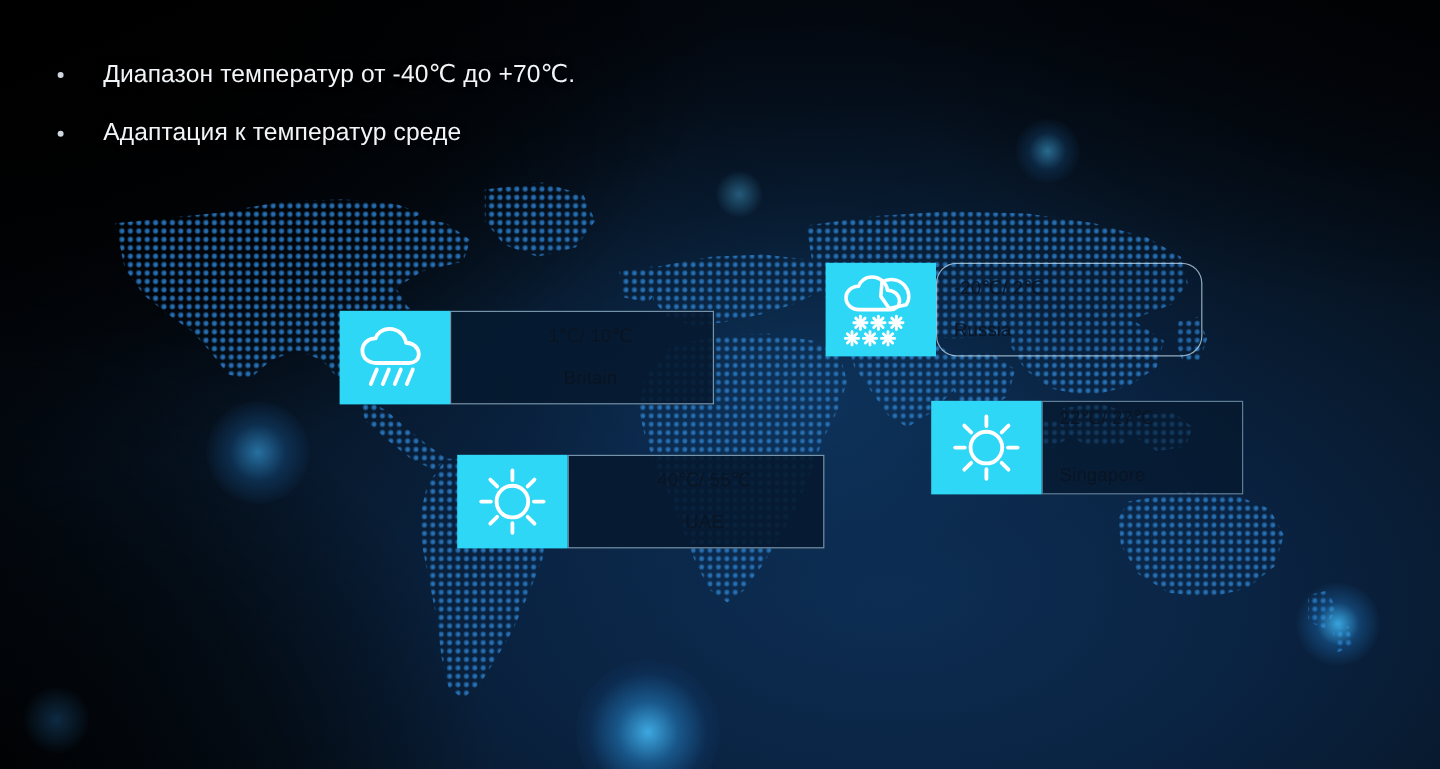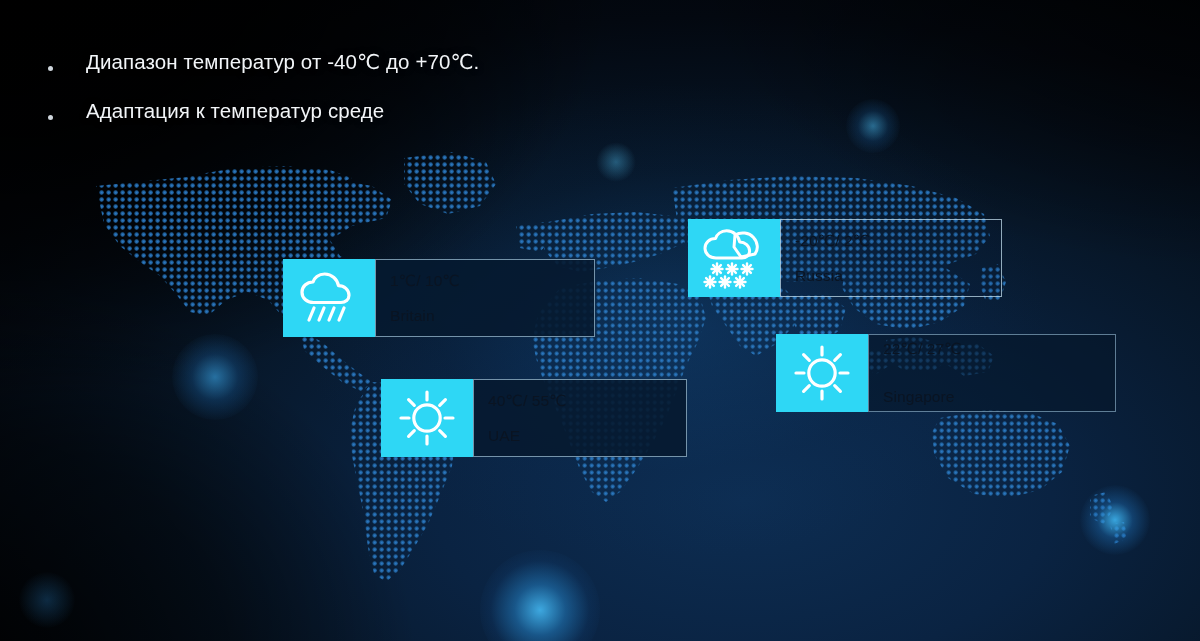--- a/index.html
+++ b/index.html
@@ -46,21 +46,21 @@
     background:radial-gradient(circle, rgba(60,176,235,.92) 0%, rgba(30,110,180,.42) 36%, rgba(0,0,0,0) 72%); }
   .glow.g4 { left:873px; top:126px; width:54px; height:54px; transform:translate(-50%,-50%);
     background:radial-gradient(circle, rgba(70,180,236,.55) 0%, rgba(28,100,165,.24) 40%, rgba(0,0,0,0) 74%); }
   .glow.g5 { left:616px; top:162px; width:40px; height:40px; transform:translate(-50%,-50%);
     background:radial-gradient(circle, rgba(80,190,240,.40) 0%, rgba(0,0,0,0) 70%); }
   .glow.g6 { left:47px; top:600px; width:56px; height:56px; transform:translate(-50%,-50%);
     background:radial-gradient(circle, rgba(40,130,200,.30) 0%, rgba(0,0,0,0) 72%); }
 
   
   #bullets { position:absolute; left:48px; top:48px; width:640px; }
-  .bullet-row { display:flex; align-items:center; margin-bottom:21px; }
+  .bullet-row { display:flex; align-items:flex-start; margin-bottom:21px; }
   .bullet-dot {
     width:5px; height:5px; border-radius:50%; background:#cfd6dd;
     margin-top:12px; margin-right:33px; flex:none;
   }
   .bullet-text {
     color:#f2f5f8; font-size:20.5px; line-height:28px; letter-spacing:.1px;
     white-space:nowrap;
     text-shadow:0 0 6px rgba(0,0,0,.8);
   }
 
@@ -69,21 +69,21 @@
   #map svg { display:block; }
 
   
   .card { position:absolute; }
   .card .panel {
     position:absolute; top:0; height:78px;
     border:1px solid rgba(186,222,243,.62);
     display:flex; flex-direction:column; justify-content:center;
     padding-left:14px;
   }
-  .card.solid .panel  { background:rgba(6,26,48,.90); }
+  .card.solid .panel  { background:rgba(6,26,48,.90);align-items:center; }
   .card.ghost .panel  { background:rgba(8,34,62,.10); border-color:rgba(205,233,248,.70); }
   .card.dim .panel    { background:rgba(5,22,42,.62); border-color:rgba(170,210,235,.55); }
 
   .panel-temp, .panel-place {
     color:#0a1422; font-size:15.5px; line-height:20px; letter-spacing:.1px;
     white-space:nowrap;
   }
   .panel-place { margin-top:15px; }
 
   .tile {
@@ -92,23 +92,23 @@
     display:flex; align-items:center; justify-content:center;
   }
   .tile svg { display:block; }
 
   
   #card-britain   { left:283px; top:259px; }
   #card-britain   .panel { left:92px; width:220px; }
   #card-uae       { left:381px; top:379px; }
   #card-uae       .panel { left:92px; width:214px; }
   #card-russia    { left:688px; top:219px; }
-  #card-russia    .panel { left:92px; width:222px; }
+  #card-russia    .panel { left:92px; width:222px;border-radius:17px; }
   #card-singapore { left:776px; top:334px; }
-  #card-singapore .panel { left:92px; width:248px;gap:13px; }
+  #card-singapore .panel { left:92px; width:168px;gap:13px; }
 </style>
 </head>
 <body>
 
 <div id="stage">
 
   <div class="bg-layer bg-base"></div>
   <div class="bg-layer bg-glow-mid"></div>
   <div class="bg-layer bg-vign-tl"></div>
   <div class="bg-layer bg-vign-bl"></div>

